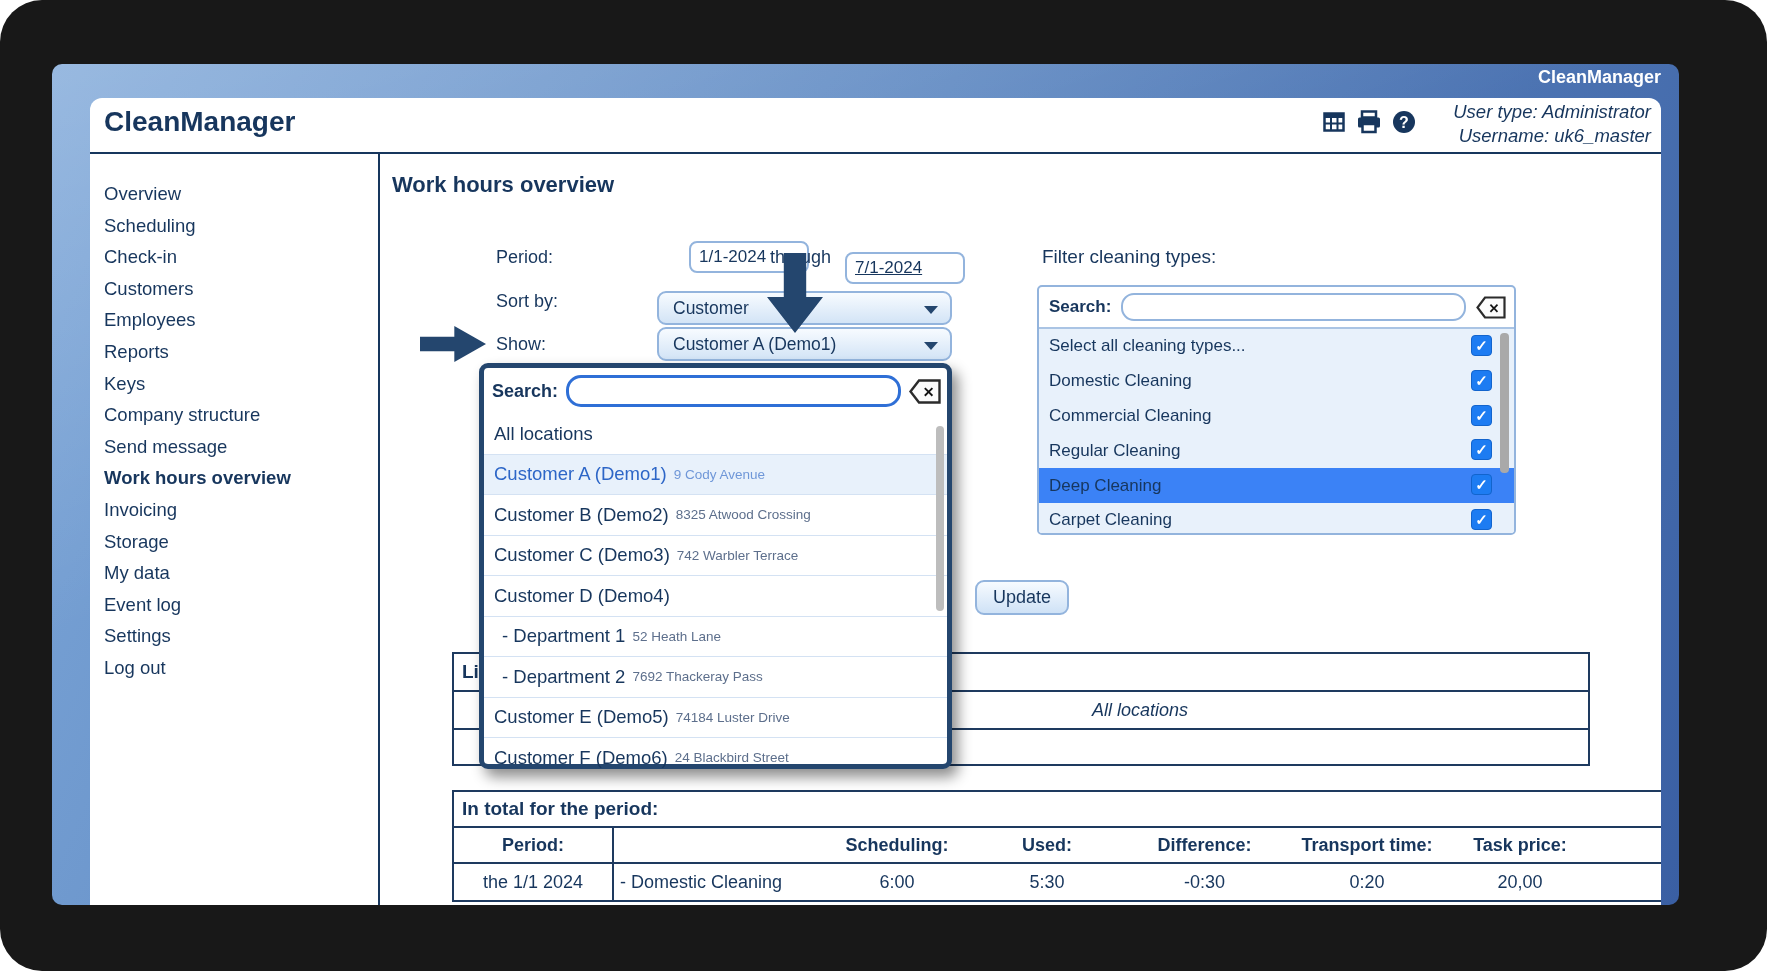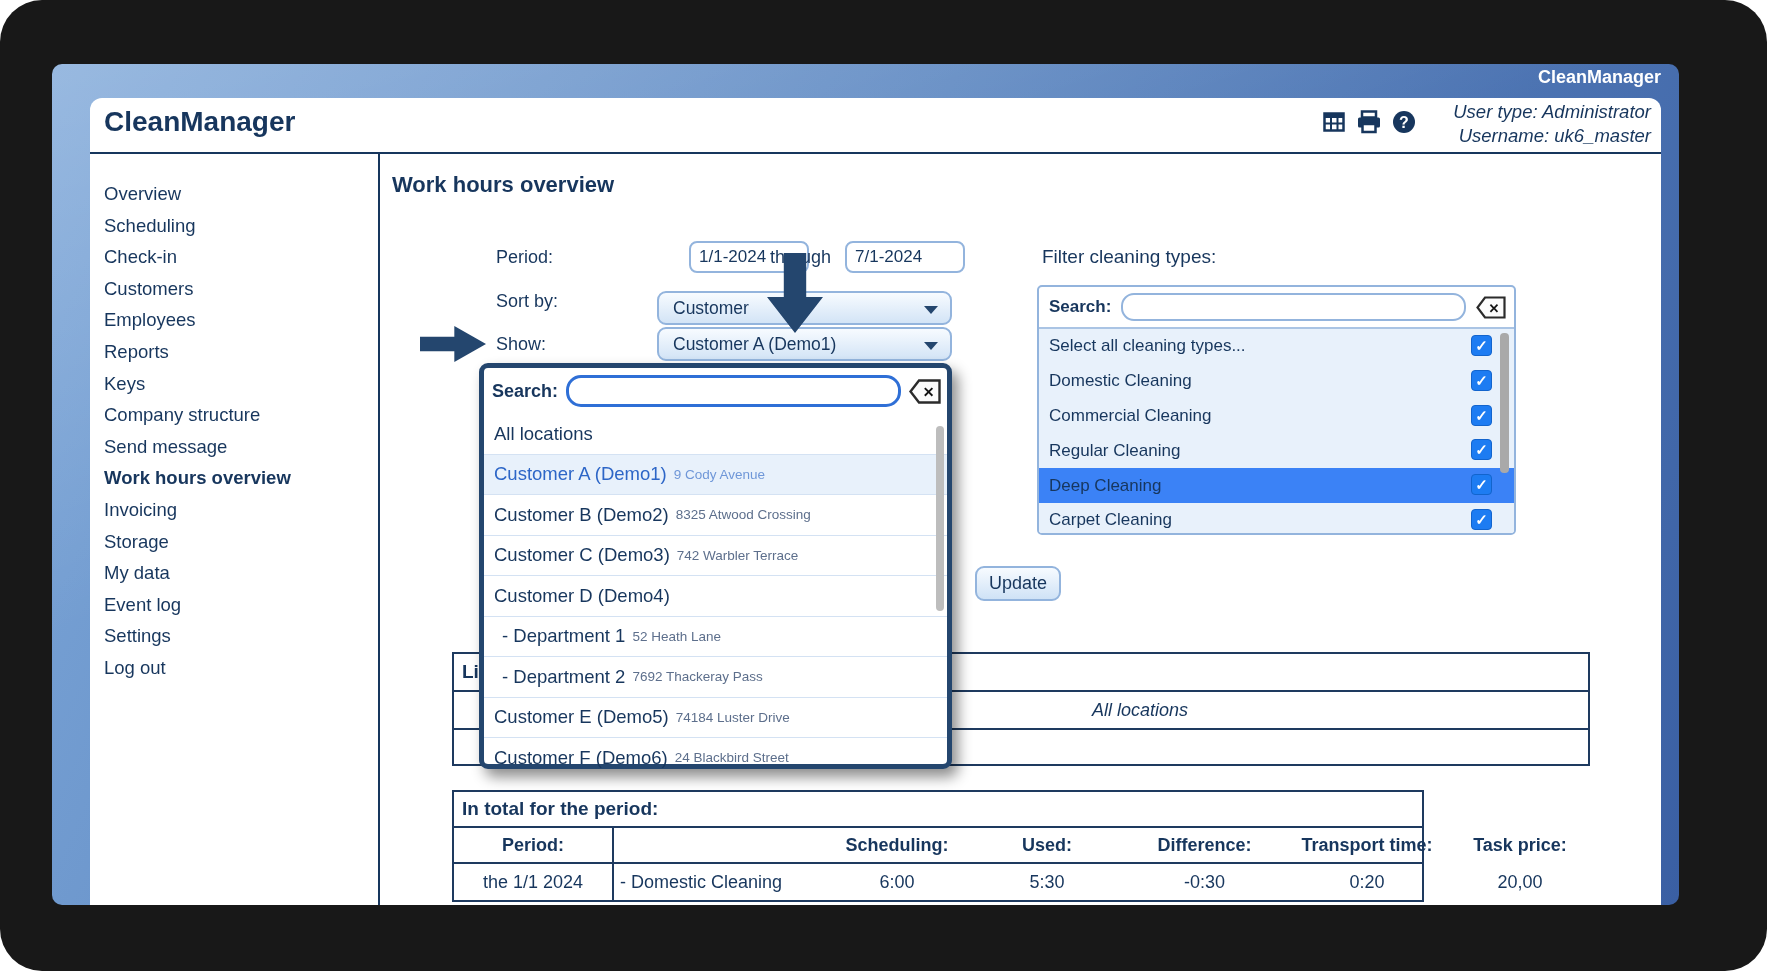--- a/index.html
+++ b/index.html
@@ -68,33 +68,33 @@
   .filter-list{background:#e8f1fb;}
   .filter-row{height:34.8px;display:flex;align-items:center;padding:0 52px 0 10px;
     font-size:17px;position:relative;cursor:pointer;}
   .filter-row.hl{background:#3b82f6;}
   .checkbox{position:absolute;right:22px;top:6px;width:21px;height:21px;border-radius:4px;
     background:#1d7cf2;border:1px solid #1264cd;box-sizing:border-box;
     display:flex;align-items:center;justify-content:center;}
   .checkbox::after{content:"✓";color:#fff;font-size:15px;font-weight:bold;line-height:1;}
   .filter-scroll{position:absolute;right:5px;top:46px;width:9px;height:140px;background:#a9a9a9;border-radius:4px;}
   
-  .update-btn{left:885px;top:468px;width:86px;height:35px;border:2px solid #93b4dd;border-radius:9px;
+  .update-btn{left:885px;top:482px;width:94px;height:35px;border:2px solid #93b4dd;border-radius:9px;
     background:linear-gradient(#f7fbff,#cfe2f6);font-size:18px;color:#17365d;
     display:flex;align-items:center;justify-content:center;cursor:pointer;box-sizing:border-box;}
   
   .tbl1{left:362px;top:554px;width:1138px;height:114px;border:2px solid #1e3a5f;box-sizing:border-box;}
   .tbl1 .r1{height:36px;border-bottom:2px solid #1e3a5f;display:flex;align-items:center;
     padding-left:8px;font-weight:bold;font-size:19px;}
   .tbl1 .r2{height:36px;border-bottom:2px solid #1e3a5f;position:relative;}
   .tbl1 .r3{height:34px;position:relative;}
   .tbl1 .loc{position:absolute;left:238px;right:0;top:0;bottom:0;display:flex;align-items:center;
     justify-content:center;font-style:italic;font-size:18px;}
   .tbl1 .cdiv{position:absolute;left:238px;top:38px;bottom:0;width:2px;background:#1e3a5f;}
-  .tbl2{left:362px;top:692px;width:972px;border:2px solid #1e3a5f;box-sizing:border-box;background:#fff;}
+  .tbl2{left:362px;top:692px;width:1316px;border:2px solid #1e3a5f;box-sizing:border-box;background:#fff;}
   .tbl2 .band{height:34px;border-bottom:2px solid #1e3a5f;display:flex;align-items:center;
     padding-left:8px;font-weight:bold;font-size:19px;}
   .tr-grid{display:grid;grid-template-columns:158px 215px 140px 160px 155px 170px 136px;align-items:center;}
   .tbl2 .cols{height:34px;border-bottom:2px solid #1e3a5f;font-weight:bold;font-size:18px;}
   .tbl2 .datar{height:36px;font-size:18px;}
   .tbl2 .c{text-align:center;}
   .tbl2 .l{text-align:left;padding-left:8px;white-space:nowrap;}
   .tbl2 .vdiv{position:absolute;left:158px;top:34px;bottom:0;width:2px;background:#1e3a5f;}
   svg{display:block;}
 </style>
@@ -156,21 +156,21 @@
     <div class="nav-item">Settings</div>
     <div class="nav-item">Log out</div>
   </div>
   <div class="abs v-divider"></div>
 
   <div class="abs h2">Work hours overview</div>
 
   <div class="abs flabel" style="top:149px;">Period:</div>
   <input class="abs txtinput" style="left: 599px; top: 143px;" value="1/1-2024">
   <div class="abs through">through</div>
-  <input class="abs txtinput" style="left: 755px; top: 143px;" value="7/1-2024">
+  <input class="abs txtinput" style="left: 755px; top: 154px; text-decoration: underline;" value="7/1-2024">
 
   <div class="abs flabel" style="top:193px;">Sort by:</div>
   <div class="abs selectbox" style="left:567px;top:193px;">
     <span>Customer</span>
     <span class="sel-arrow"></span>
   </div>
 
   <div class="abs flabel" style="top:236px;">Show:</div>
   <div class="abs selectbox" style="left:567px;top:229px;">
     <span>Customer A (Demo1)</span>

